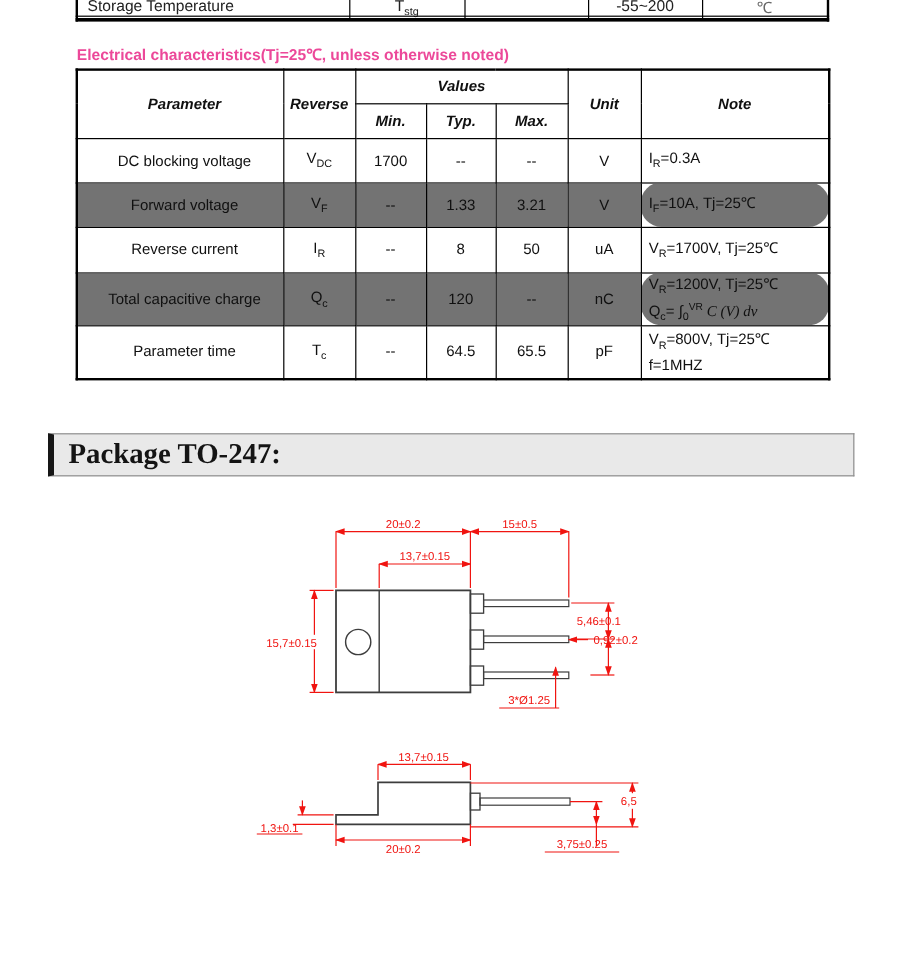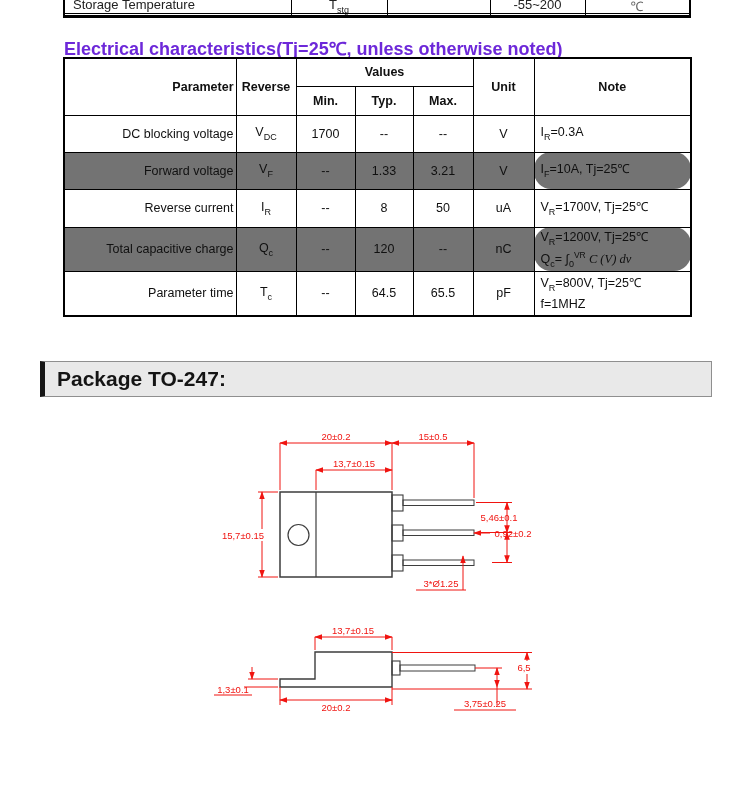--- a/index.html
+++ b/index.html
@@ -9,34 +9,34 @@
   
   .toptable{position:absolute;left:63px;top:0;width:628px;height:18px;}
   .toptable .vline{position:absolute;top:0;background:#000;}
   .toptable .h1{position:absolute;left:0;top:13px;width:628px;height:1px;background:#000;}
   .toptable .h2{position:absolute;left:0;top:15px;width:628px;height:3px;background:#000;}
   .toptable .cell{position:absolute;top:-3px;font-size:13px;white-space:nowrap;color:#222;}
   .toptable .ctr{text-align:center;}
   sub{font-size:9px;text-align:center;} sup{font-size:8.5px;}
 
   
-  .eheading{position:absolute;left:64px;top:36px;font-size:18px;font-weight:bold;color:#6d28d9;text-align:center;}
+  .eheading{position:absolute;left:64px;top:36px;font-size:13px;font-weight:bold;color:#ec4899;text-align:center;}
   .etable{position:absolute;left:63px;top:57px;border-collapse:collapse;table-layout:fixed;
           width:627px;font-size:12.5px;color:#101010;border:2px solid #000;}
   .etable td{border:1px solid #000;text-align:center;vertical-align:middle;padding:0 2px;overflow:hidden;}
-  .etable td.left{text-align:right;padding-left:9px;}
+  .etable td.left{text-align:center;padding-left:9px;}
   .etable td.note{text-align:left;padding-left:6px;line-height:1.5;border-radius:17px;}
-  .etable tr.hdr td{font-weight:bold;}
+  .etable tr.hdr td{font-weight:bold;font-style:italic;}
   .etable tr.shaded td{background:#737373;}
   .etable i{font-family:"Liberation Serif",serif;}
 
   
   .pkgbox{position:absolute;left:40px;top:361px;width:666px;height:34px;background:#e9e9e9;
           border:1px solid #8f8f8f;border-left:5px solid #161616;}
-  .pkgbox .txt{font-family:Liberation Sans, sans-serif;font-weight:bold;font-size:21px;
+  .pkgbox .txt{font-family:Liberation Serif, serif;font-weight:bold;font-size:24px;
                line-height:34px;padding-left:12px;color:#141414;}
 
   
   .drawing{position:absolute;left:200px;top:420px;}
   .blk{stroke:#3d3d3d;fill:none;}
   .red{stroke:#f01410;fill:none;stroke-width:1;}
   .rtxt{fill:#f01410;font-family:"Liberation Sans",sans-serif;font-size:9.5px;text-anchor:middle;}
 </style>
 </head>
 <body>

